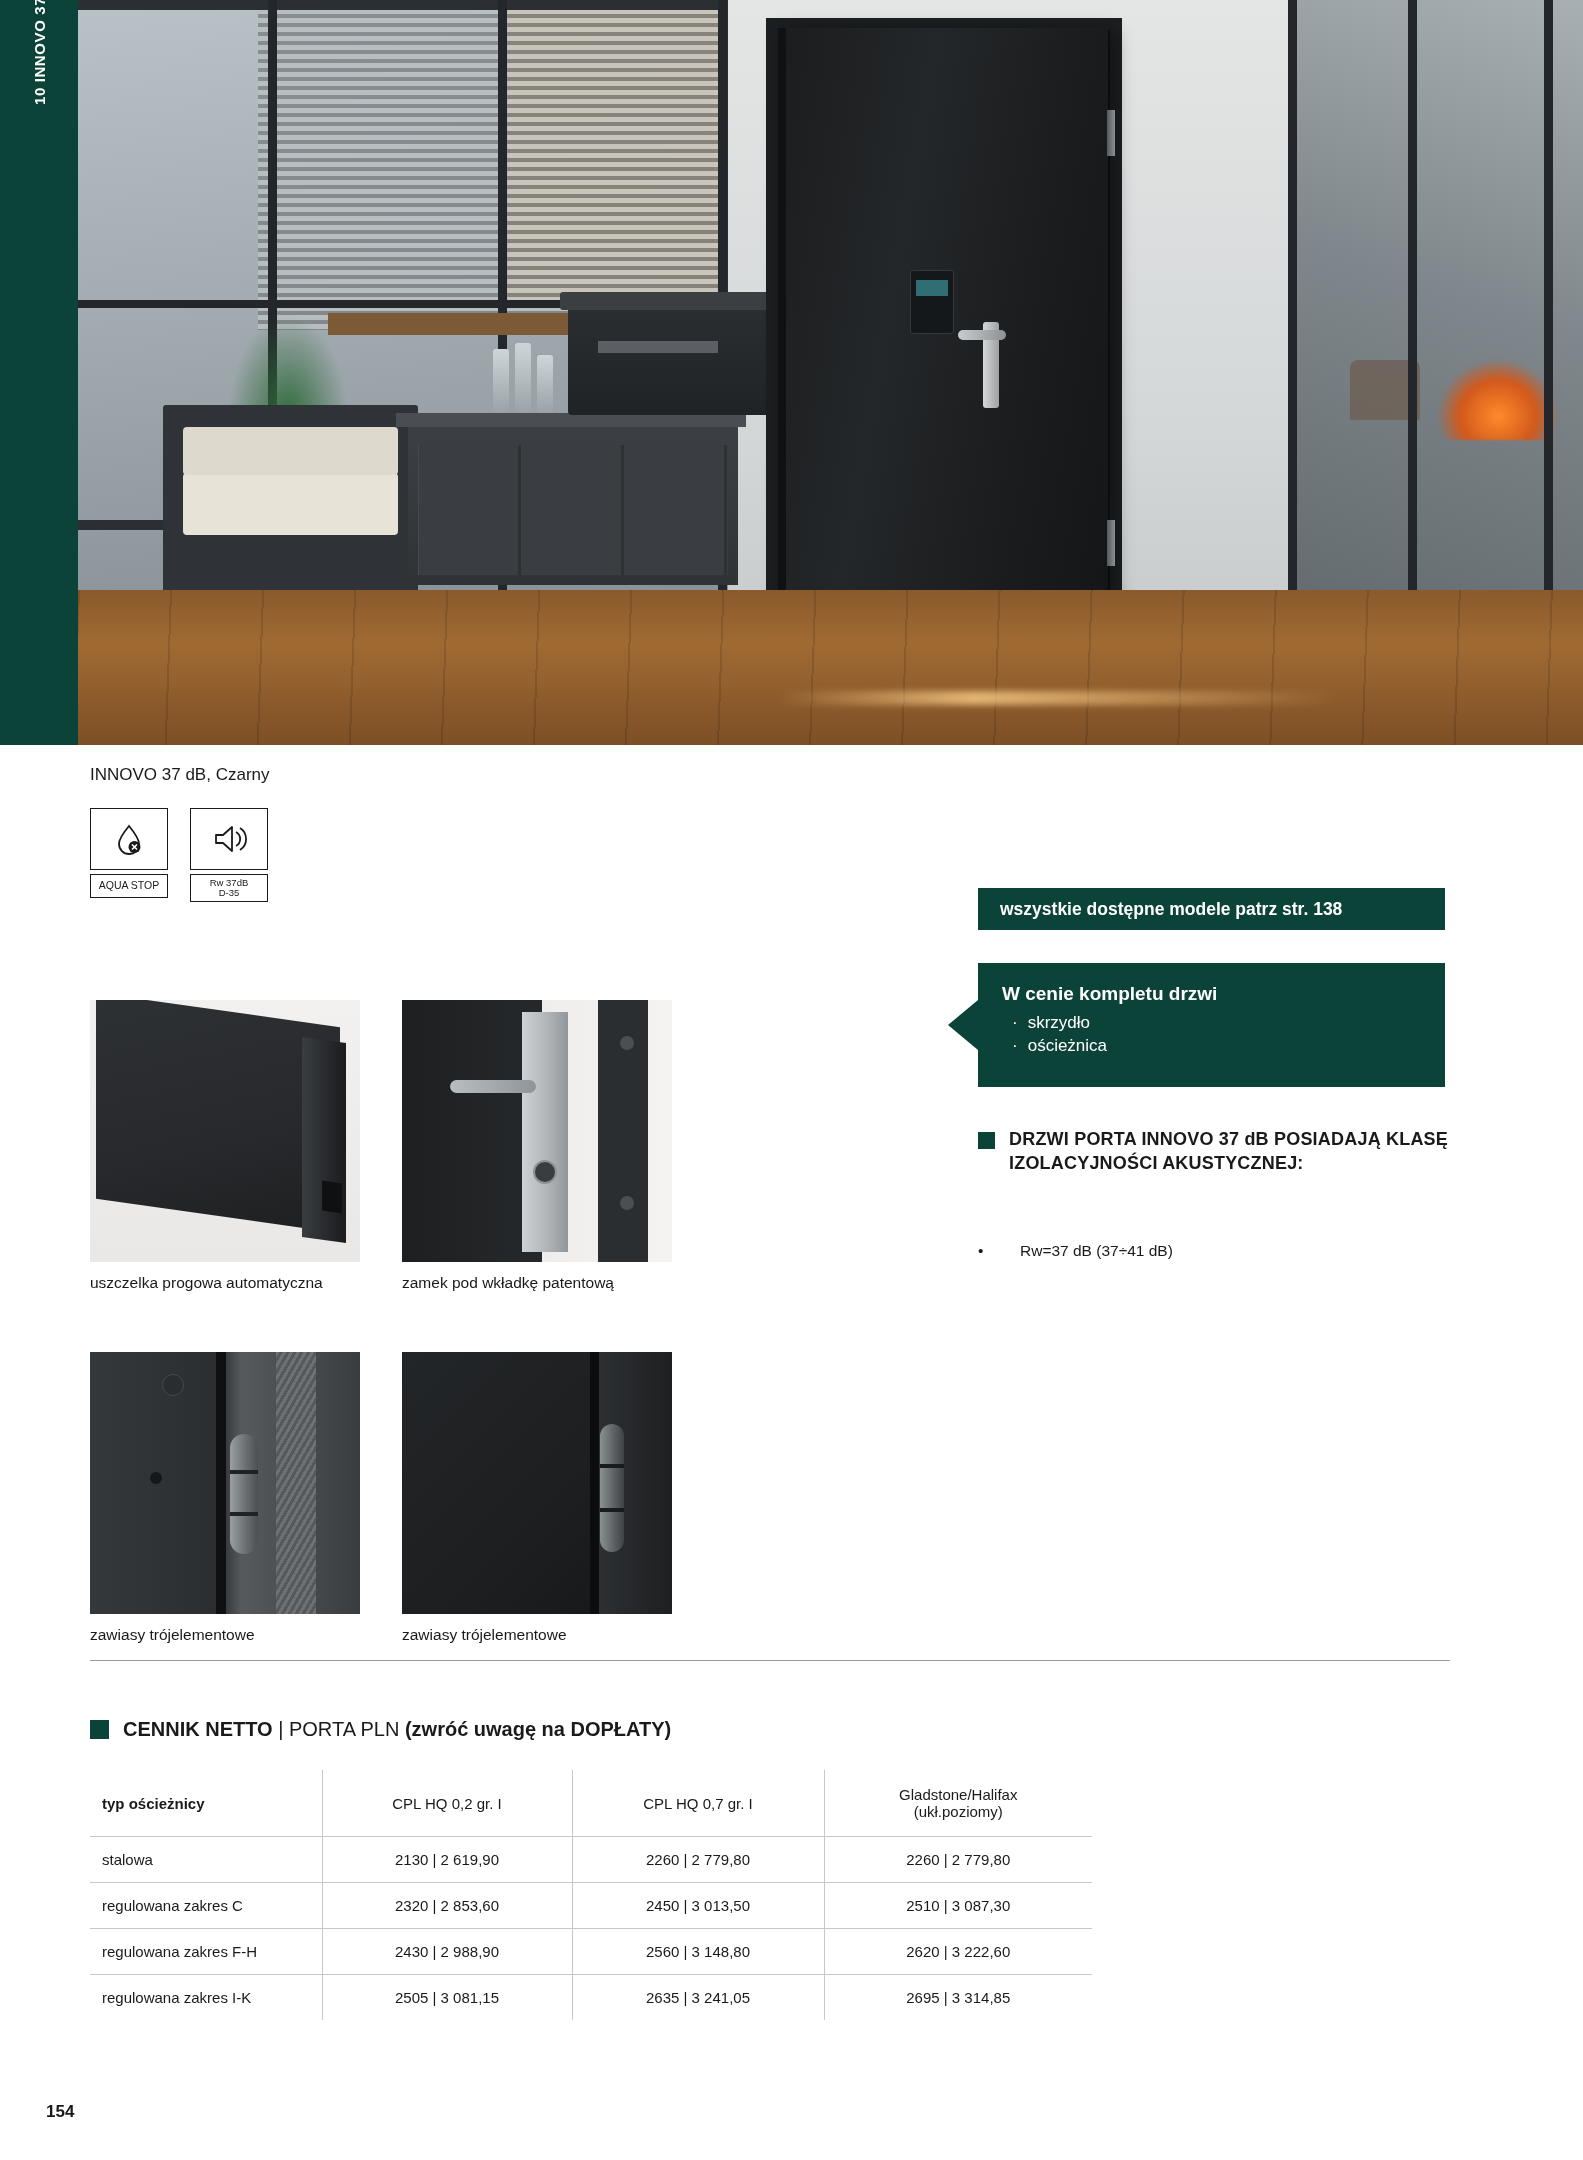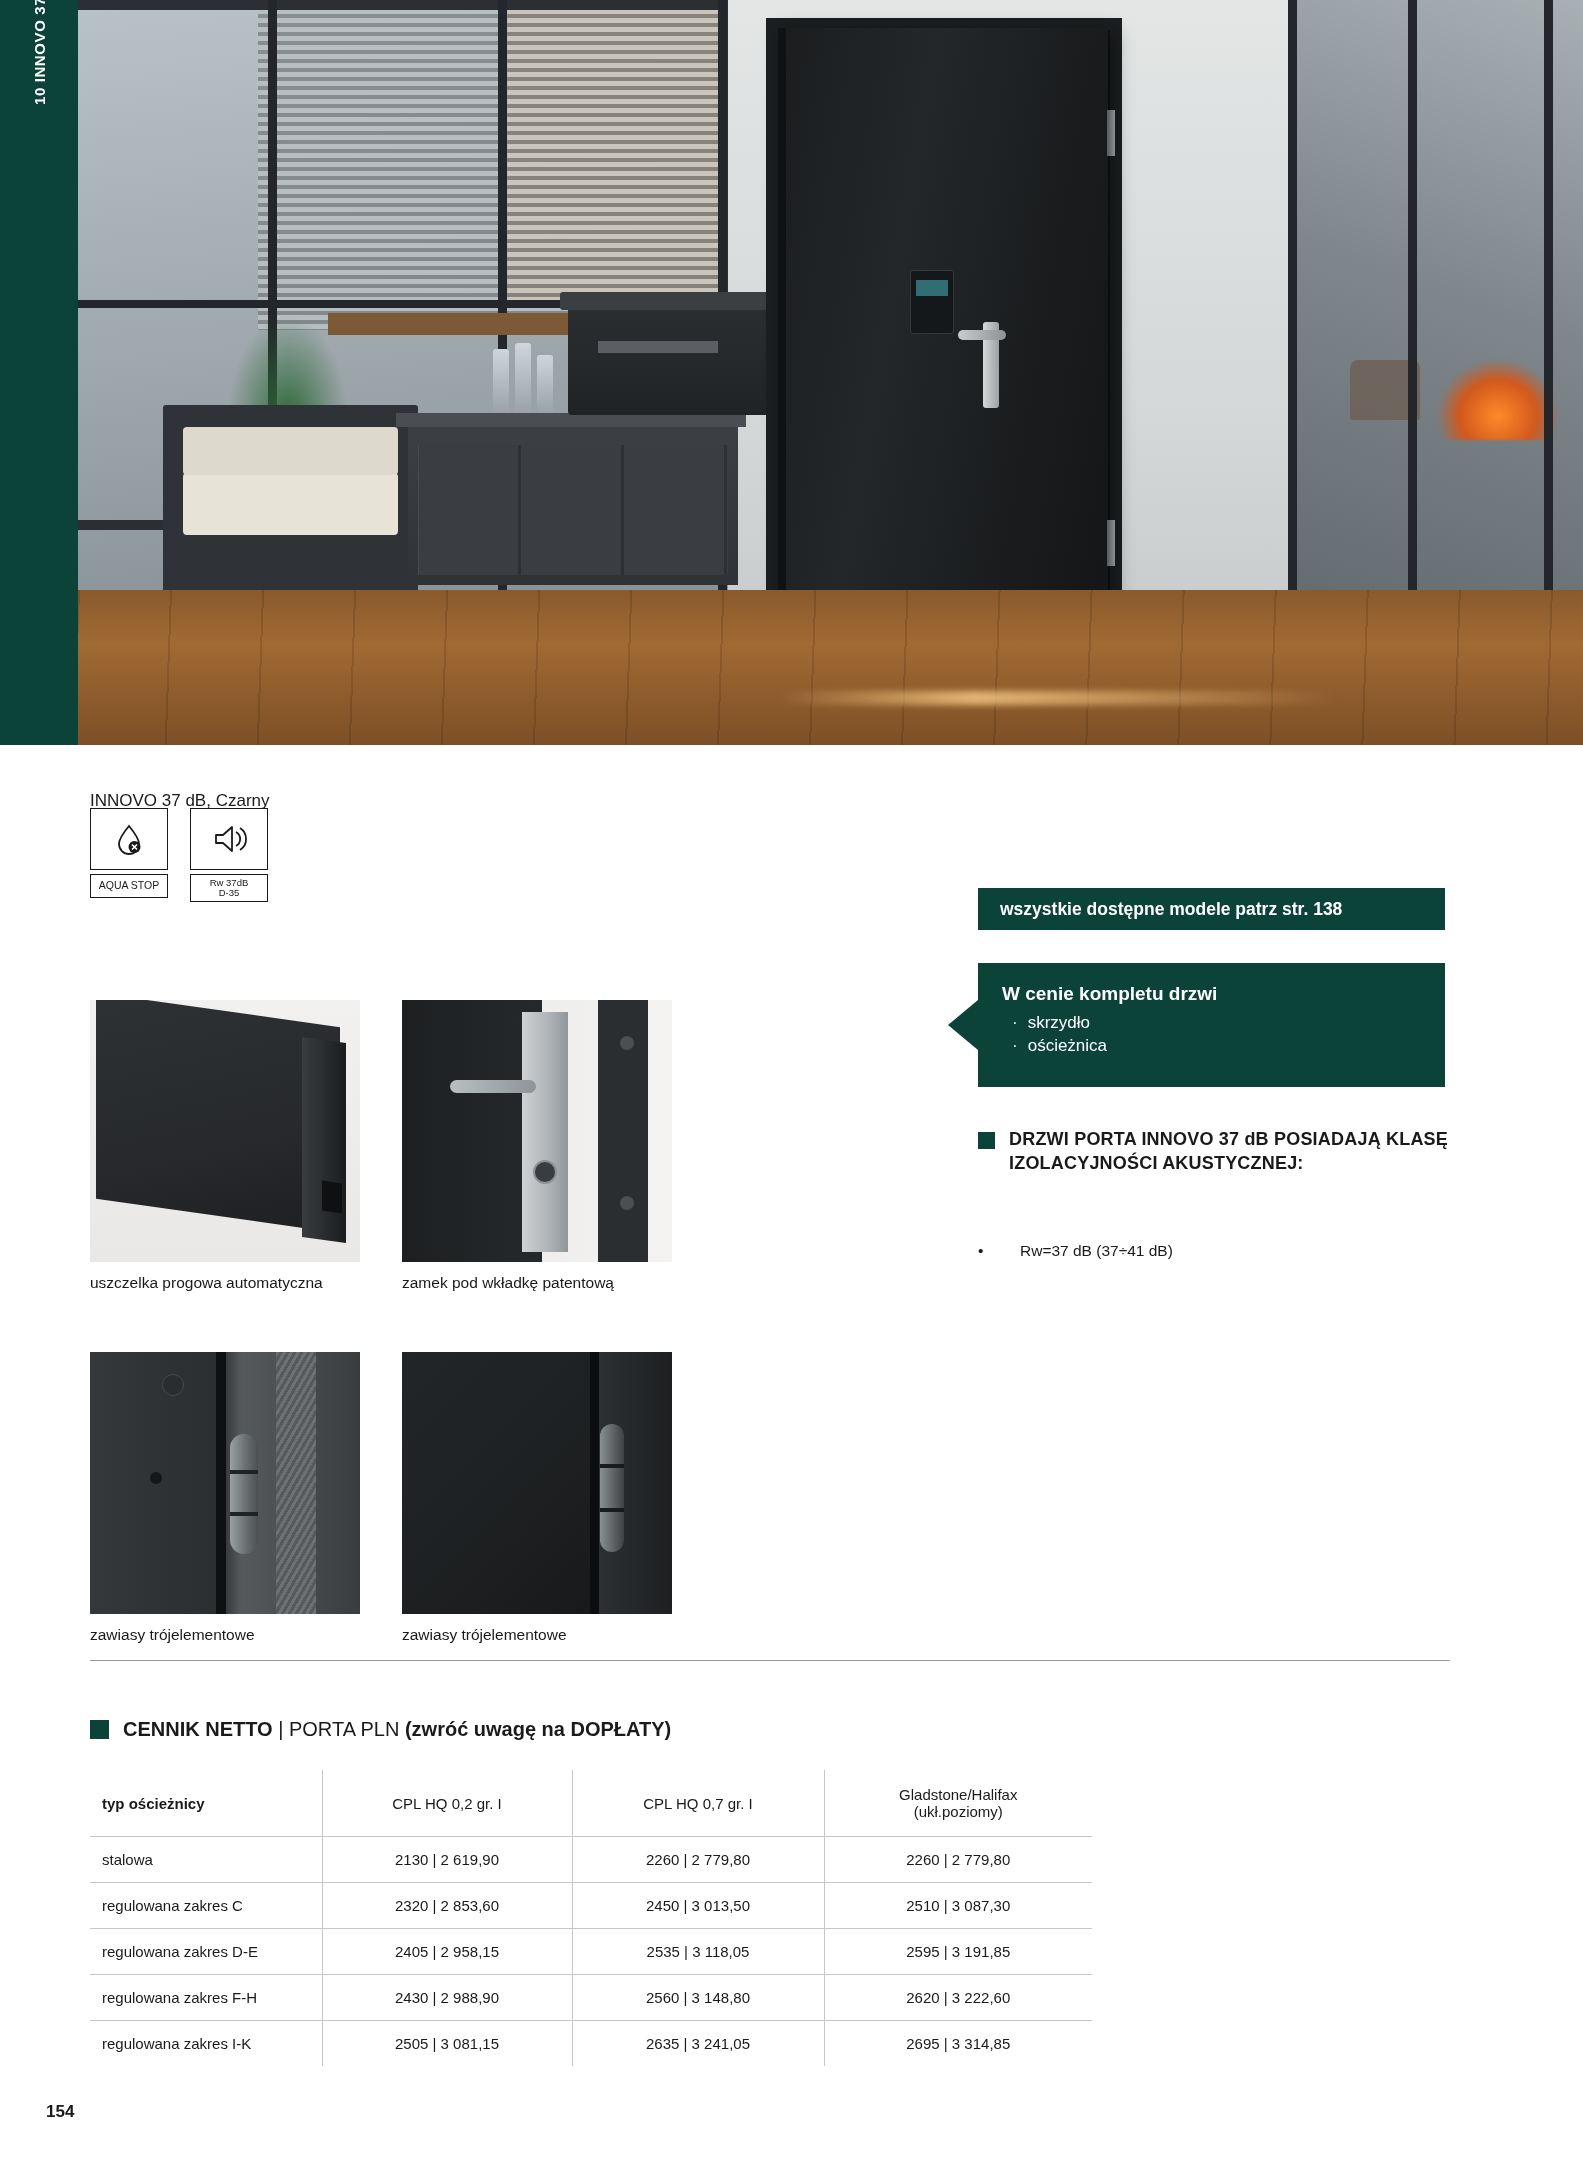--- a/index.html
+++ b/index.html
@@ -215,21 +215,21 @@
     position: absolute; left: 150px; bottom: 300px; width: 120px; height: 130px;
     background: radial-gradient(ellipse at 50% 80%, #2f6b3a 0%, rgba(47,107,58,0) 70%);
   }
   .table-wood {
     position: absolute; left: 250px; bottom: 410px; width: 250px; height: 22px;
     background: #7b5a35;
   }
 
   
   .hero-caption {
-    position: absolute; left: 90px; top: 791px;
+    position: absolute; left: 90px; top: 765px;
     font-size: 17px; color: #1a1a1a;
   }
 
   
   .badges { position: absolute; left: 90px; top: 808px; display: flex; gap: 22px; }
   .badge { width: 78px; }
   .badge-box {
     width: 78px; height: 62px; border: 1.4px solid #1a1a1a;
     display: flex; align-items: center; justify-content: center;
   }
@@ -581,26 +581,20 @@
       <td>2260 | 2 779,80</td>
       <td>2260 | 2 779,80</td>
     </tr>
     <tr>
       <td>regulowana zakres C</td>
       <td>2320 | 2 853,60</td>
       <td>2450 | 3 013,50</td>
       <td>2510 | 3 087,30</td>
     </tr>
     <tr>
-      <td>regulowana zakres D-E</td>
-      <td>2405 | 2 958,15</td>
-      <td>2535 | 3 118,05</td>
-      <td>2595 | 3 191,85</td>
-    </tr>
-    <tr>
       <td>regulowana zakres F-H</td>
       <td>2430 | 2 988,90</td>
       <td>2560 | 3 148,80</td>
       <td>2620 | 3 222,60</td>
     </tr>
     <tr>
       <td>regulowana zakres I-K</td>
       <td>2505 | 3 081,15</td>
       <td>2635 | 3 241,05</td>
       <td>2695 | 3 314,85</td>

